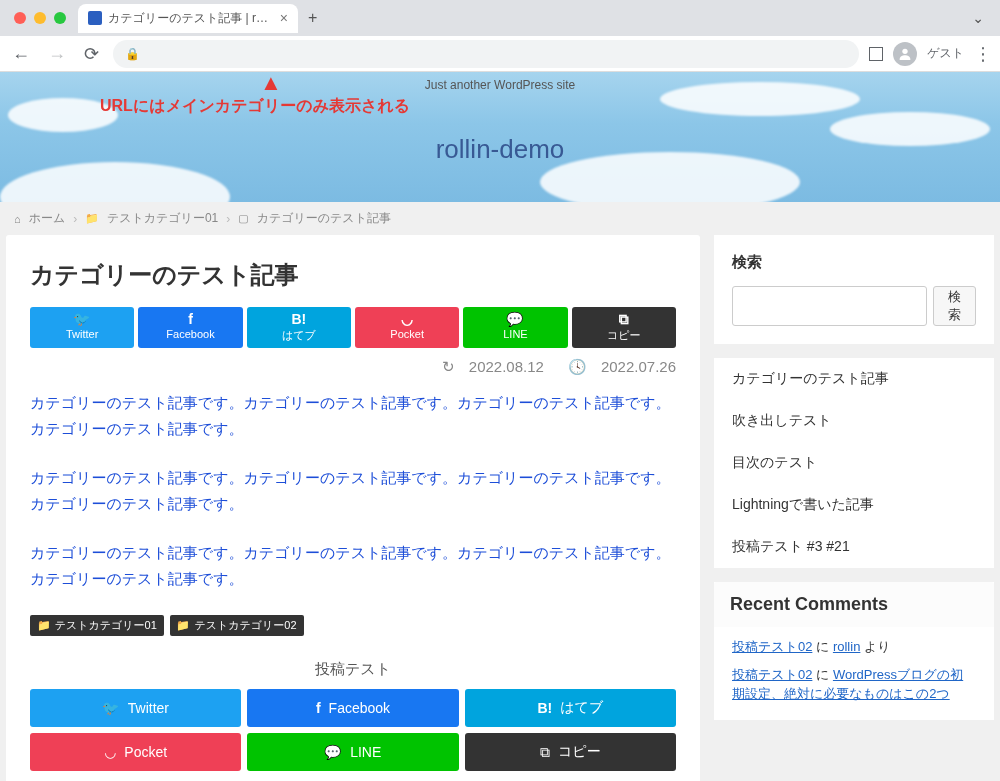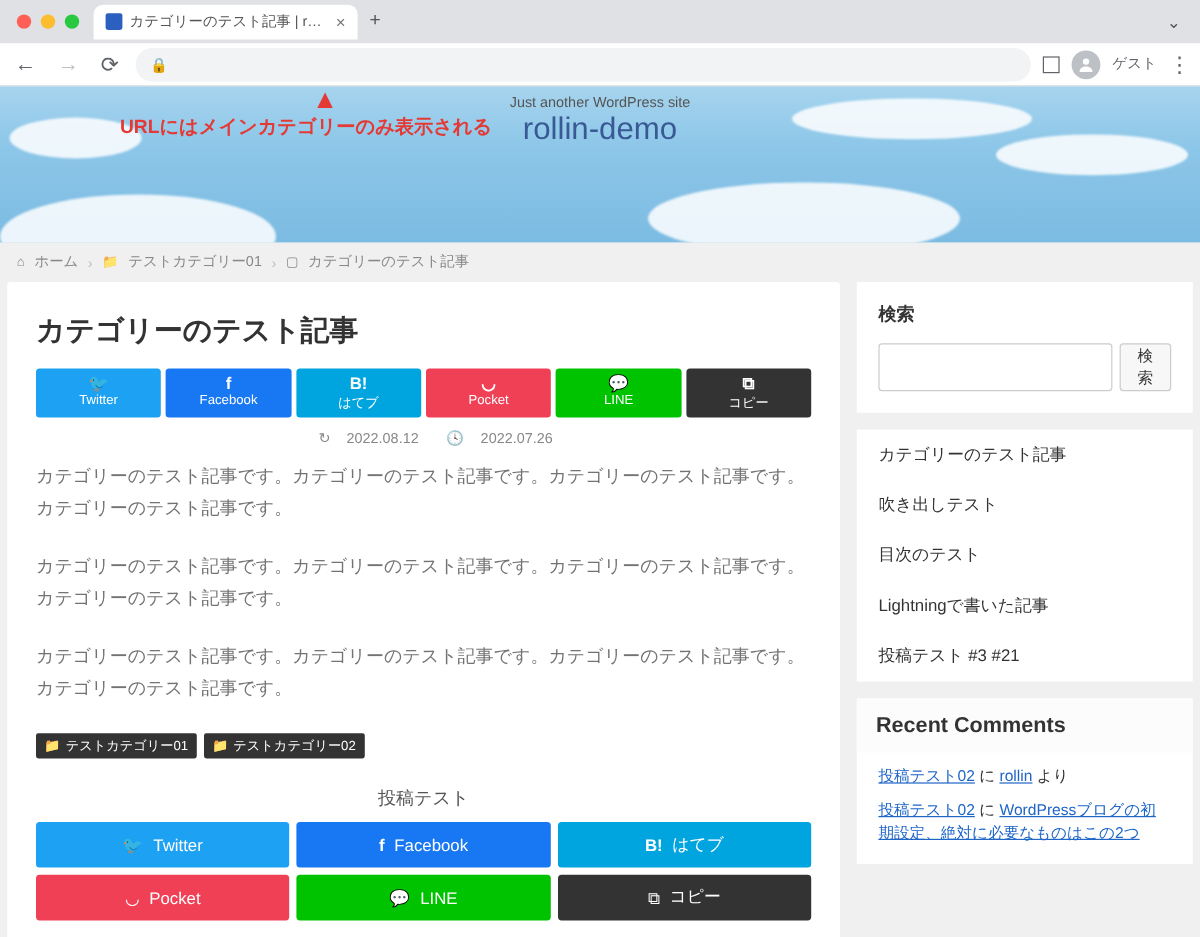--- a/index.html
+++ b/index.html
@@ -37,21 +37,21 @@
 
 
 .site-header { position: relative; height: 130px; background: linear-gradient(180deg, #a6d4ee 0%, #8cc6e8 40%, #7cbbe2 100%); text-align: center; color: #333; overflow: hidden; }
 .cloud { position: absolute; background: rgba(255,255,255,0.85); border-radius: 50%; filter: blur(1px); }
 .c1 { top: 26px; left: 8px; width: 110px; height: 34px; }
 .c2 { top: 90px; left: 0; width: 230px; height: 70px; }
 .c3 { top: 10px; right: 140px; width: 200px; height: 34px; }
 .c4 { top: 40px; right: 10px; width: 160px; height: 34px; }
 .c5 { bottom: -10px; right: 200px; width: 260px; height: 60px; }
 .tagline { font-size: 12px; color: #555; padding-top: 6px; position: relative; z-index: 2; }
-.site-title { font-size: 26px; color: #385994; font-weight: 500; position: relative; z-index: 2; }
+.site-title { font-size: 26px; color: #385994; font-weight: 500; margin-top: 42px; position: relative; z-index: 2; }
 
 
 .breadcrumb { display: flex; align-items: center; gap: 8px; padding: 8px 14px; font-size: 12px; color: #888; background: #f0f0f0; }
 .bc-sep { color: #bbb; }
 .bc-icon { font-size: 11px; }
 
 
 .container { display: flex; gap: 14px; padding: 0 6px; }
 .main { flex: 1; background: #fff; border-radius: 3px; padding: 24px; }
 .sidebar { width: 280px; display: flex; flex-direction: column; gap: 14px; }
@@ -61,24 +61,24 @@
 .share-row { display: flex; gap: 4px; margin-bottom: 10px; }
 .share-btn { flex: 1; color: #fff; text-align: center; padding: 5px 4px; border-radius: 3px; font-size: 11px; display: flex; flex-direction: column; align-items: center; gap: 2px; }
 .twitter { background: #1da1f2; }
 .facebook { background: #1877f2; }
 .hatena { background: #00a4de; }
 .pocket { background: #ef4056; }
 .line { background: #00c300; }
 .copy { background: #333; }
 .share-icon { font-size: 14px; font-weight: bold; line-height: 1; }
 
-.dates { text-align: center; font-size: 12px; color: #888; margin-bottom: 14px; }
+.dates { text-align: right; font-size: 15px; color: #888; margin-bottom: 14px; }
 .dates span { margin-left: 10px; }
 
-.content p { font-size: 15px; line-height: 1.7; margin-bottom: 24px; color: #737373; font-family: Liberation Serif, serif; }
+.content p { font-size: 15px; line-height: 1.7; margin-bottom: 24px; color: #1d4ed8; }
 
 .cat-tags { display: flex; gap: 6px; margin-top: 20px; }
 .cat-tag { background: #333; color: #fff; font-size: 11px; padding: 3px 7px; border-radius: 2px; display: flex; align-items: center; gap: 4px; }
 
 .share-heading { text-align: center; font-size: 15px; margin: 24px 0 10px; color: #555; }
 .share-row2 { display: flex; flex-wrap: wrap; gap: 6px; }
 .share-btn2 { flex: 0 0 calc(33.333% - 4px); color: #fff; text-align: center; padding: 10px 4px; border-radius: 3px; font-size: 14px; display: flex; justify-content: center; align-items: center; gap: 8px; }
 
 
 .widget { background: #fff; border-radius: 0; padding: 18px; }

